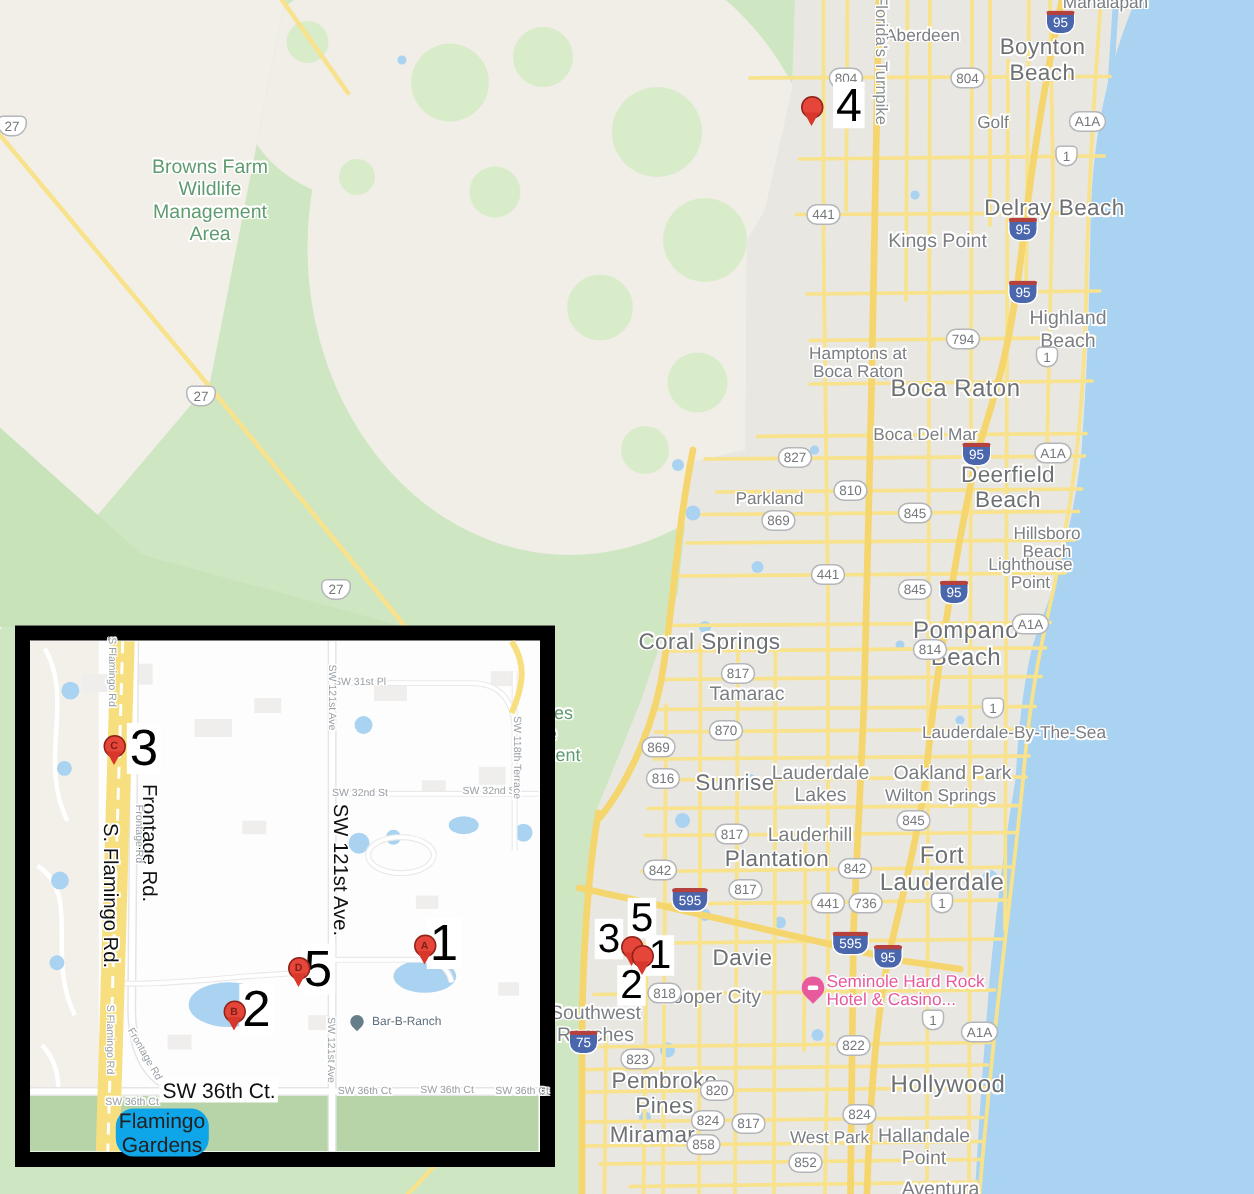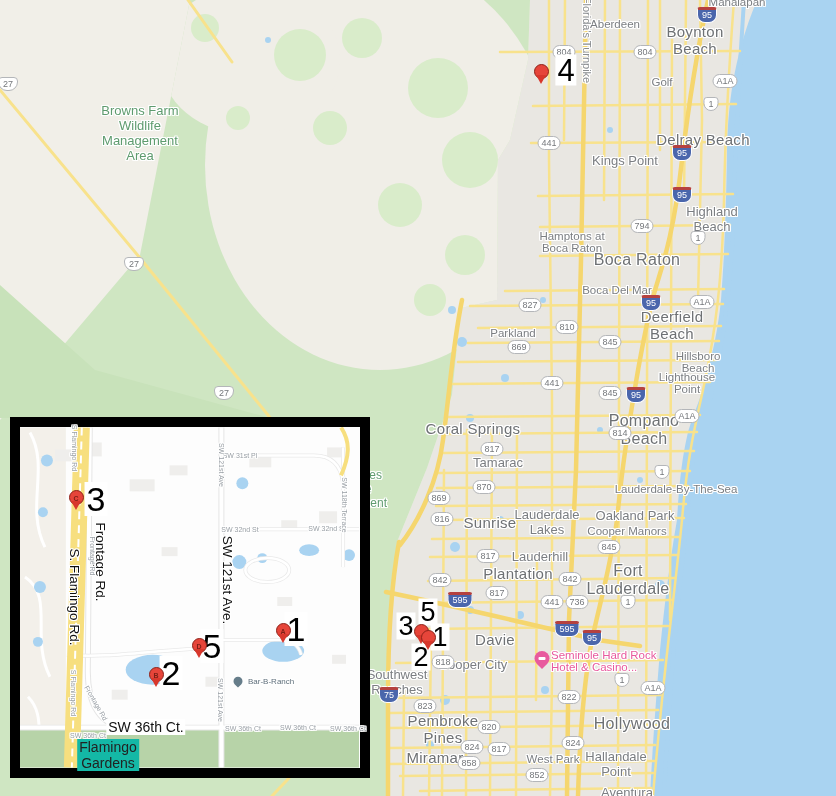--- a/index.html
+++ b/index.html
@@ -38,21 +38,21 @@
   .poi-icon::after{content:"";position:absolute;left:4px;top:6px;width:7px;height:3px;
        background:#fff;border-radius:1px;transform:rotate(45deg);}
   .ipoi-icon{position:absolute;transform:translate(-50%,-70%);width:9px;height:9px;
        background:#667d8a;border-radius:50% 50% 50% 0;transform:translate(-50%,-70%) rotate(-45deg);}
   .ipoi-label{color:#60707c;font-size:8px;text-align:left;transform:translate(0,-50%);}
   
   #inset{position:absolute;left:10px;top:417px;width:360px;height:361px;
          border:10px solid #000;box-sizing:border-box;background:#fdfdfd;z-index:6;}
   .iroadbig{color:#111;font-size:13.5px;}
   .iroadbig2{color:#111;font-size:14px;background:#fff;padding:0 2px;text-shadow:none;}
-  .iplace{color:#222;font-size:14px;background:#14b8a6;padding:0 2px;text-shadow:none;}
+  .iplace{color:#222;font-size:14px;background:#0ea5e9;padding:0 2px;text-shadow:none;border-radius:12px;}
   .ismall{color:#9aa0a6;font-size:7px;}
   .legend{position:absolute;left:13px;top:10px;width:148px;height:108px;z-index:9;
           box-sizing:border-box;border:4px solid #000;background:#fff;
           padding:9px 0 0 13px;font-size:15px;line-height:19.5px;color:#000;}
 </style>
 </head>
 <body>
 
 <div id="stage">
 
@@ -204,21 +204,21 @@
       <div class="lbl town" style="left: 572px; top: 242px;">Hamptons at
 Boca Raton</div>
       <div class="lbl town" style="left: 617px; top: 290px;">Boca Del Mar</div>
       <div class="lbl town" style="left: 493px; top: 333px; margin-left: 20px;">Parkland</div>
       <div class="lbl town" style="left: 698px; top: 362px;">Hillsboro
 Beach</div>
       <div class="lbl town" style="left: 687px; top: 383px; text-align: center;">Lighthouse
 Point</div>
       <div class="lbl town" style="left: 676px; top: 489px;">Lauderdale-By-The-Sea</div>
       <div class="lbl town" style="left: 635px; top: 515px; font-size: 13px;">Oakland Park</div>
-      <div class="lbl town" style="left: 627px; top: 531px;">Cooper Manors</div>
+      <div class="lbl town" style="left: 627px; top: 531px;">Wilton Springs</div>
       <div class="lbl town" style="left: 547px; top: 522px; font-size: 13px;">Lauderdale
 Lakes</div>
       <div class="lbl town" style="left: 540px; top: 556px; font-size: 13px;">Lauderhill</div>
       <div class="lbl town" style="left: 473px; top: 664px; font-size: 13px;">Cooper City</div>
       <div class="lbl town" style="left: 397px; top: 682px; font-size: 13px;">Southwest
 Ranches</div>
       <div class="lbl town" style="left: 553px; top: 759px;">West Park</div>
       <div class="lbl town" style="left: 627px; top: 792px; font-size: 13px;">Aventura</div>
       <div class="lbl town" style="left: 737px; top: 2px;">Manalapan</div>
       <div class="lbl green" style="left: 140px; top: 133px; font-size: 13px;">Browns Farm
@@ -272,21 +272,21 @@
       <div class="sh sh-s" style="left: 577px; top: 602px;">736</div>
       <div class="sh sh-u" style="left: 628px; top: 602px;">1</div>
       <div class="sh sh-i" style="left: 567px; top: 629px;">595</div>
       <div class="sh sh-i" style="left: 592px; top: 638px;">95</div>
       <div class="sh sh-s" style="left: 443px; top: 662px;">818</div>
       <div class="sh sh-u" style="left: 622px; top: 680px;">1</div>
       <div class="sh sh-s" style="left: 653px; top: 688px;">A1A</div>
       <div class="sh sh-s" style="left: 569px; top: 697px;">822</div>
       <div class="sh sh-s" style="left: 425px; top: 706px;">823</div>
       <div class="sh sh-i" style="left: 389px; top: 695px;">75</div>
-      <div class="sh sh-s" style="left: 489px; top: 727px;">820</div>
+      <div class="sh sh-s" style="left: 478px; top: 727px;">820</div>
       <div class="sh sh-s" style="left: 472px; top: 747px;">824</div>
       <div class="sh sh-s" style="left: 573px; top: 743px;">824</div>
       <div class="sh sh-s" style="left: 499px; top: 749px;">817</div>
       <div class="sh sh-s" style="left: 469px; top: 763px;">858</div>
       <div class="sh sh-s" style="left: 537px; top: 775px;">852</div>
     </div>
   <div class="layer" style="z-index:3">
     <span class="poi-icon" id="poi-main-icon" style="left: 542px; top: 660px;"></span>
     <div class="lbl poi-label" id="poi-main-label" style="left: 551px; top: 661px;">Seminole Hard Rock
 Hotel &amp; Casino...</div>

